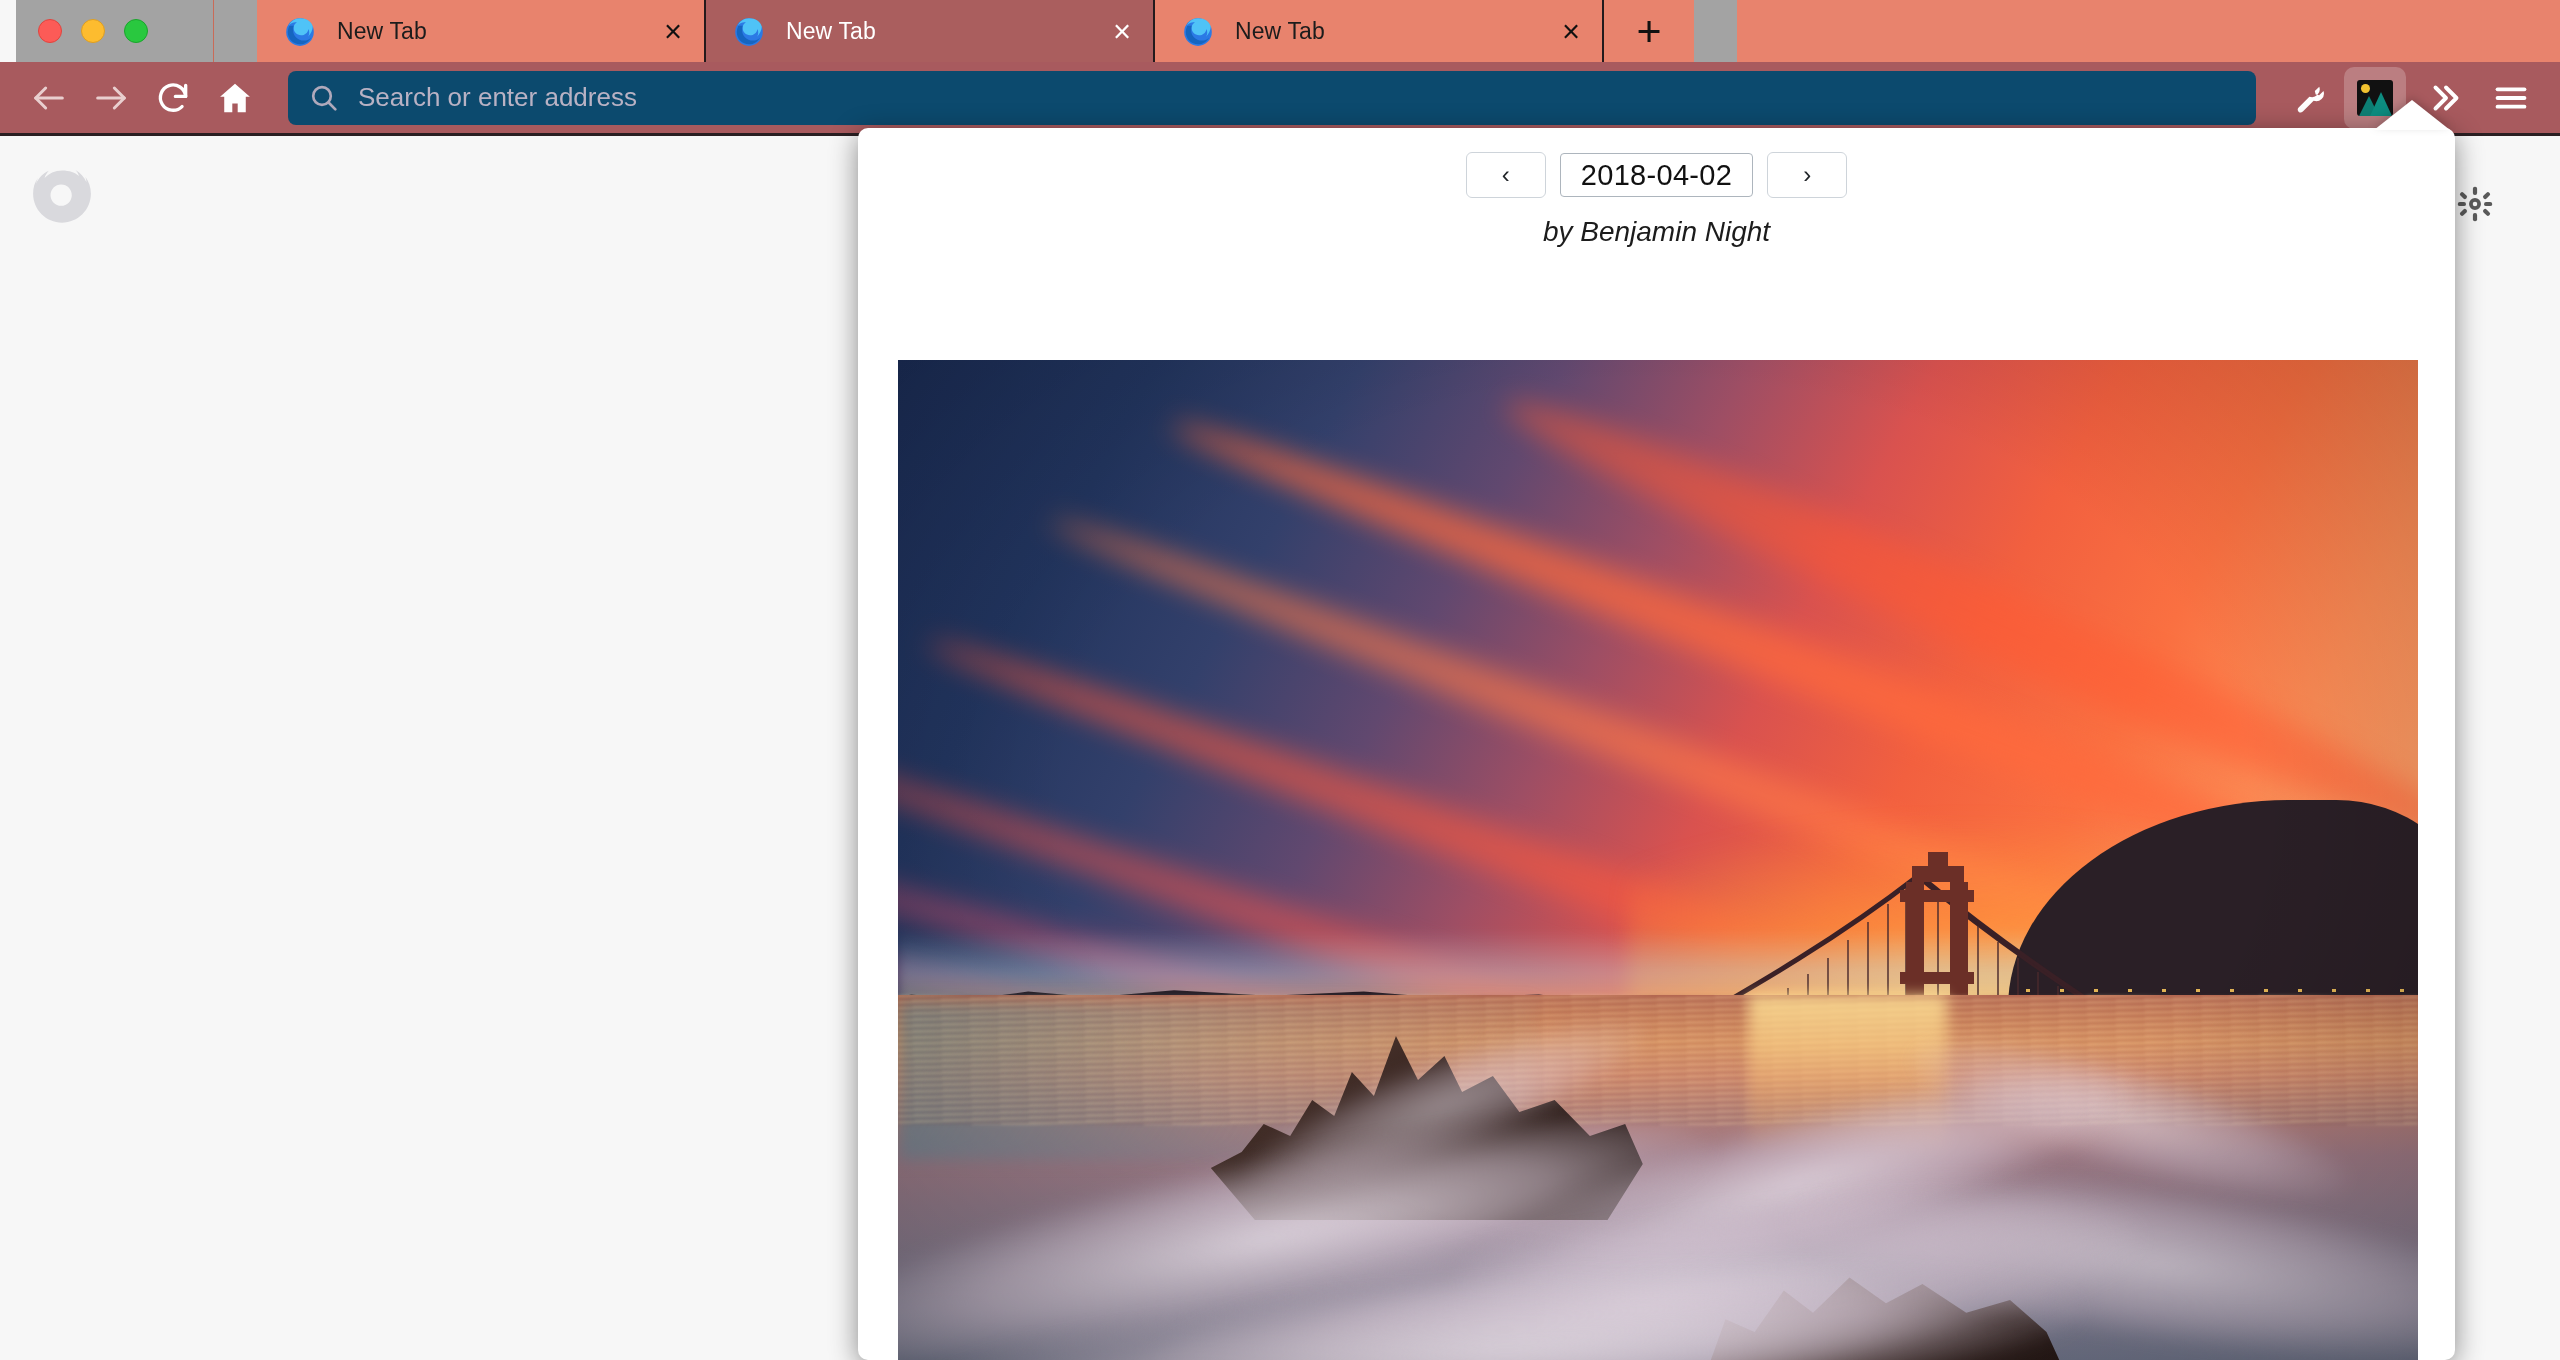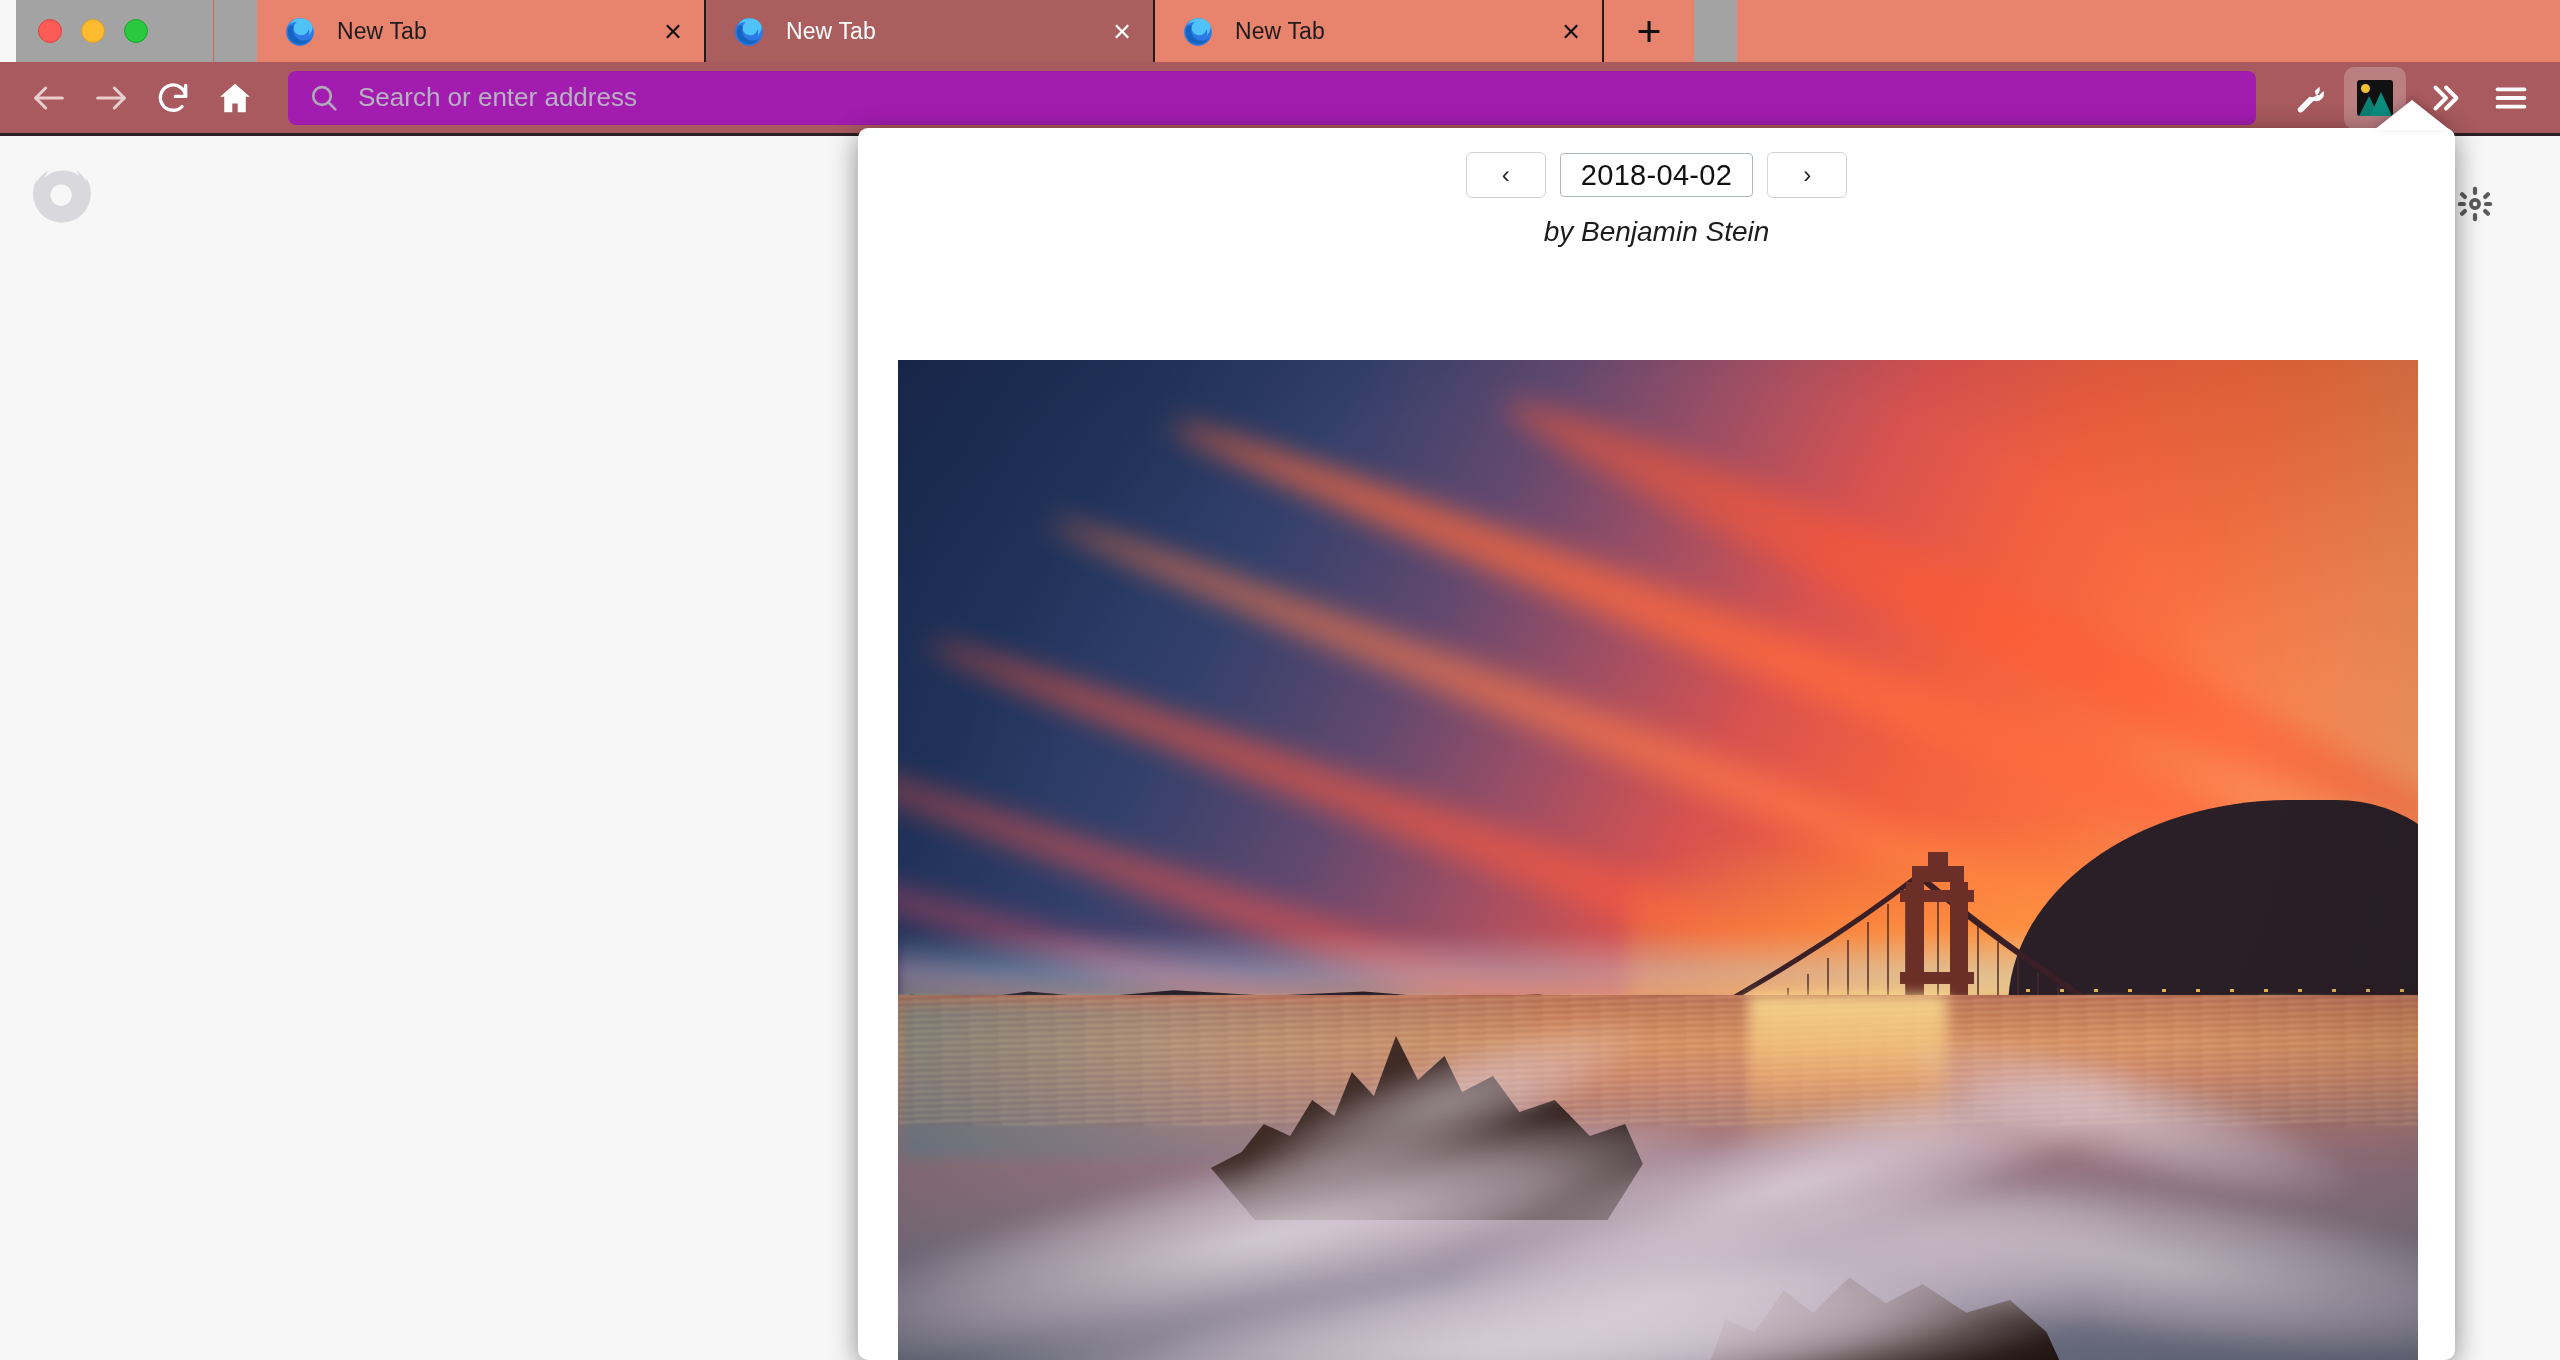--- a/index.html
+++ b/index.html
@@ -88,21 +88,21 @@
     width: 62px; height: 62px; flex: 0 0 62px;
     display: flex; align-items: center; justify-content: center;
     color: #e9cfcf;
   }
   .nav-btn.bright { color: #ffffff; }
 
   .urlbar {
     flex: 1 1 auto;
     height: 54px;
     margin: 0 14px 0 22px;
-    background: #a21caf;
+    background: #0c4a6e;
     border-radius: 8px;
     display: flex; align-items: center;
     padding: 0 20px;
     min-width: 0;
   }
   .urlbar .mag { flex: 0 0 auto; margin-right: 18px; display:flex; }
   .url-placeholder {
     font-size: 26px; color: #b9b2c4;
     white-space: nowrap; overflow: hidden;
   }
@@ -507,21 +507,21 @@
   <div class="popup-arrow"></div>
 
   <div class="popup">
 
     <div class="date-nav">
       <div class="date-btn">‹</div>
       <div class="date-value">2018-04-02</div>
       <div class="date-btn">›</div>
     </div>
 
-    <div class="photo-byline">by Benjamin Stein</div>
+    <div class="photo-byline">by Benjamin Night</div>
 
     <div class="photo-frame">
       <div class="ph">
 
         <div class="sky"></div>
         <div class="streak s8"></div>
         <div class="streak s1"></div>
         <div class="streak s2"></div>
         <div class="streak s3"></div>
         <div class="streak s4"></div>

